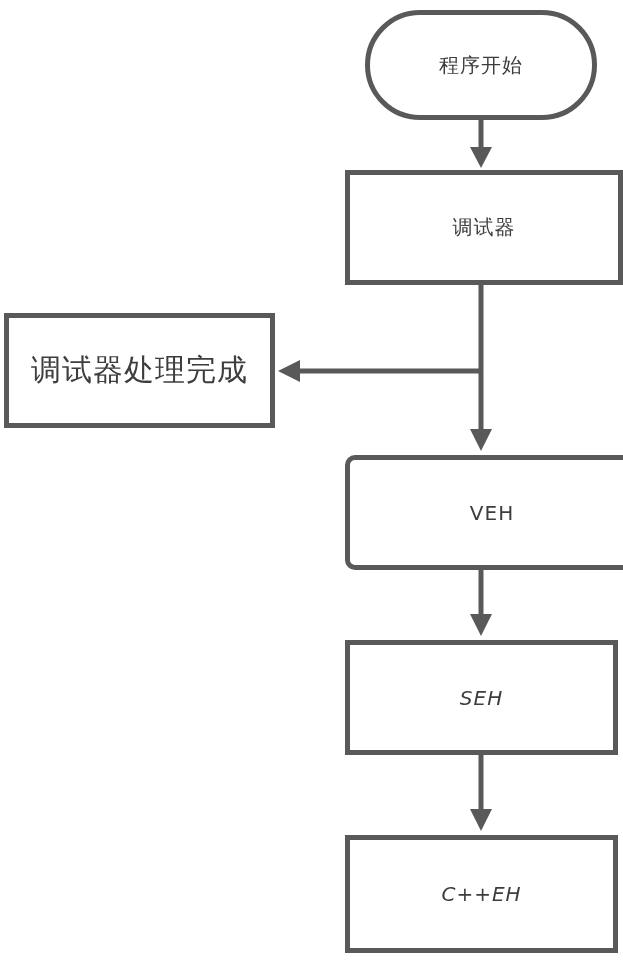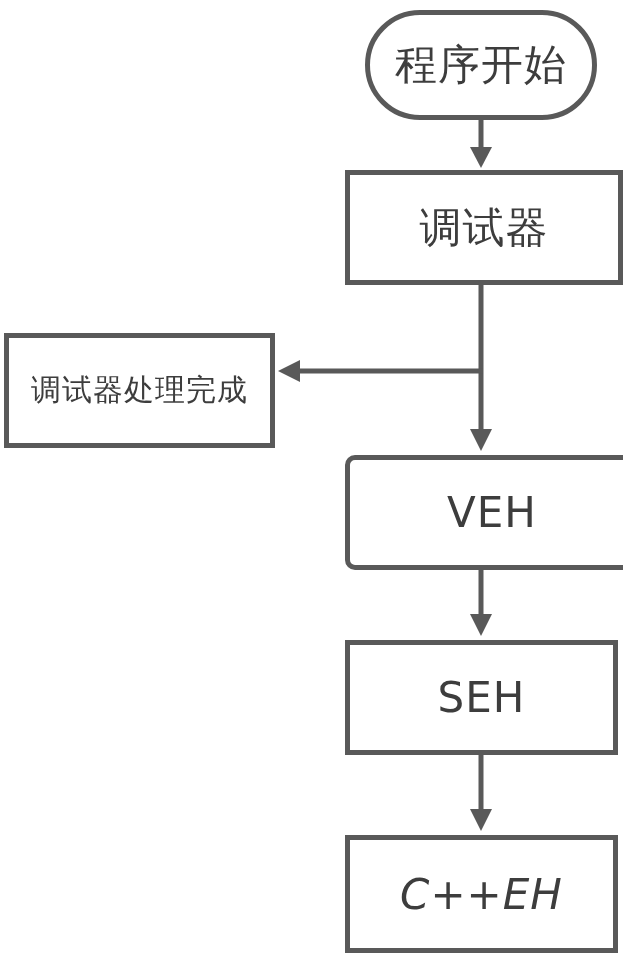--- a/index.html
+++ b/index.html
@@ -25,21 +25,21 @@
   }
   .node {
     position: absolute;
     box-sizing: border-box;
     border: 5px solid #595959;
     background: #ffffff;
     display: flex;
     align-items: center;
     justify-content: center;
     color: #3d3d3d;
-    font-size: 42px;
+    font-size: 20px;
     letter-spacing: 1px;
     z-index: 1;
     text-align: center;
     white-space: nowrap;
   }
   .stadium {
     left: 365px;
     top: 10px;
     width: 232px;
     height: 110px;
@@ -50,34 +50,34 @@
     top: 170px;
     width: 278px;
     height: 115px;
   }
   .box-debugger-done {
     left: 4px;
     top: 313px;
     width: 271px;
     height: 115px;
     font-size: 30px;
-    margin-top: 20px;
   }
   .box-veh {
     left: 345px;
     top: 455px;
     width: 294px;
     height: 115px;
     border-radius: 10px;
   }
   .box-seh {
     left: 345px;
     top: 640px;
     width: 273px;
     height: 115px;
+    font-style: italic;
   }
   .box-cppeh {
     left: 345px;
     top: 835px;
     width: 273px;
     height: 118px;
     font-style: italic;
   }
 </style>
 </head>

